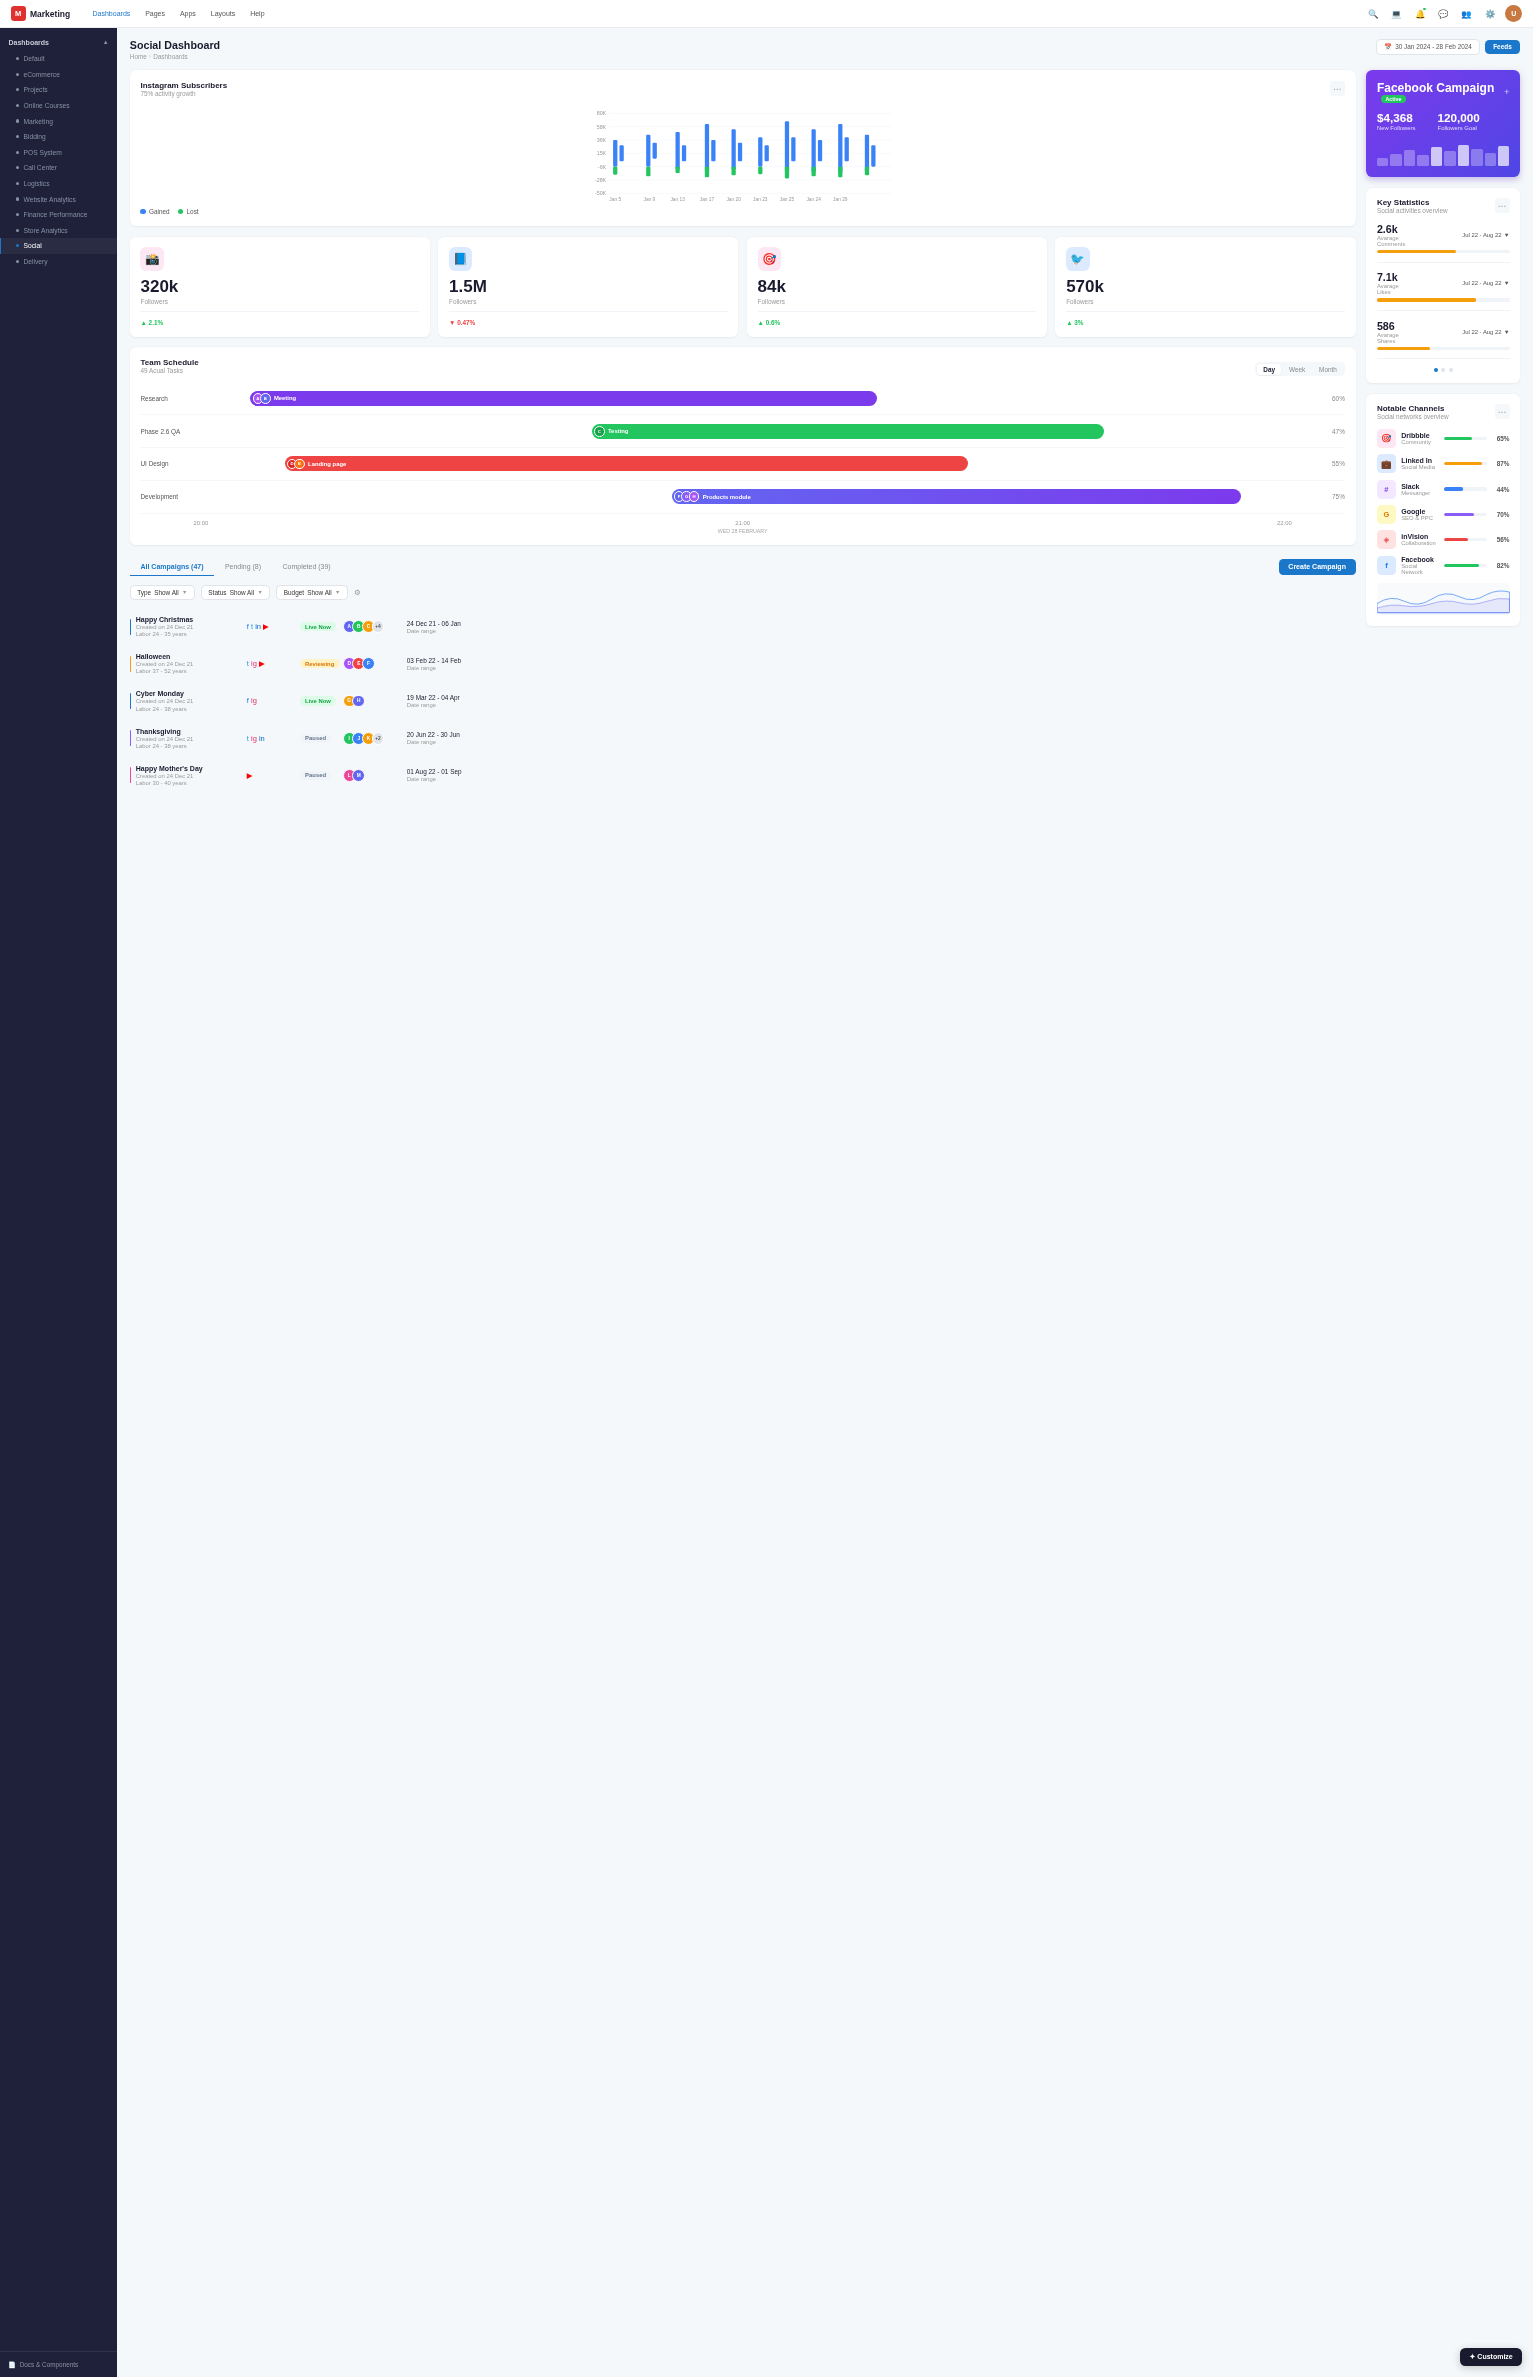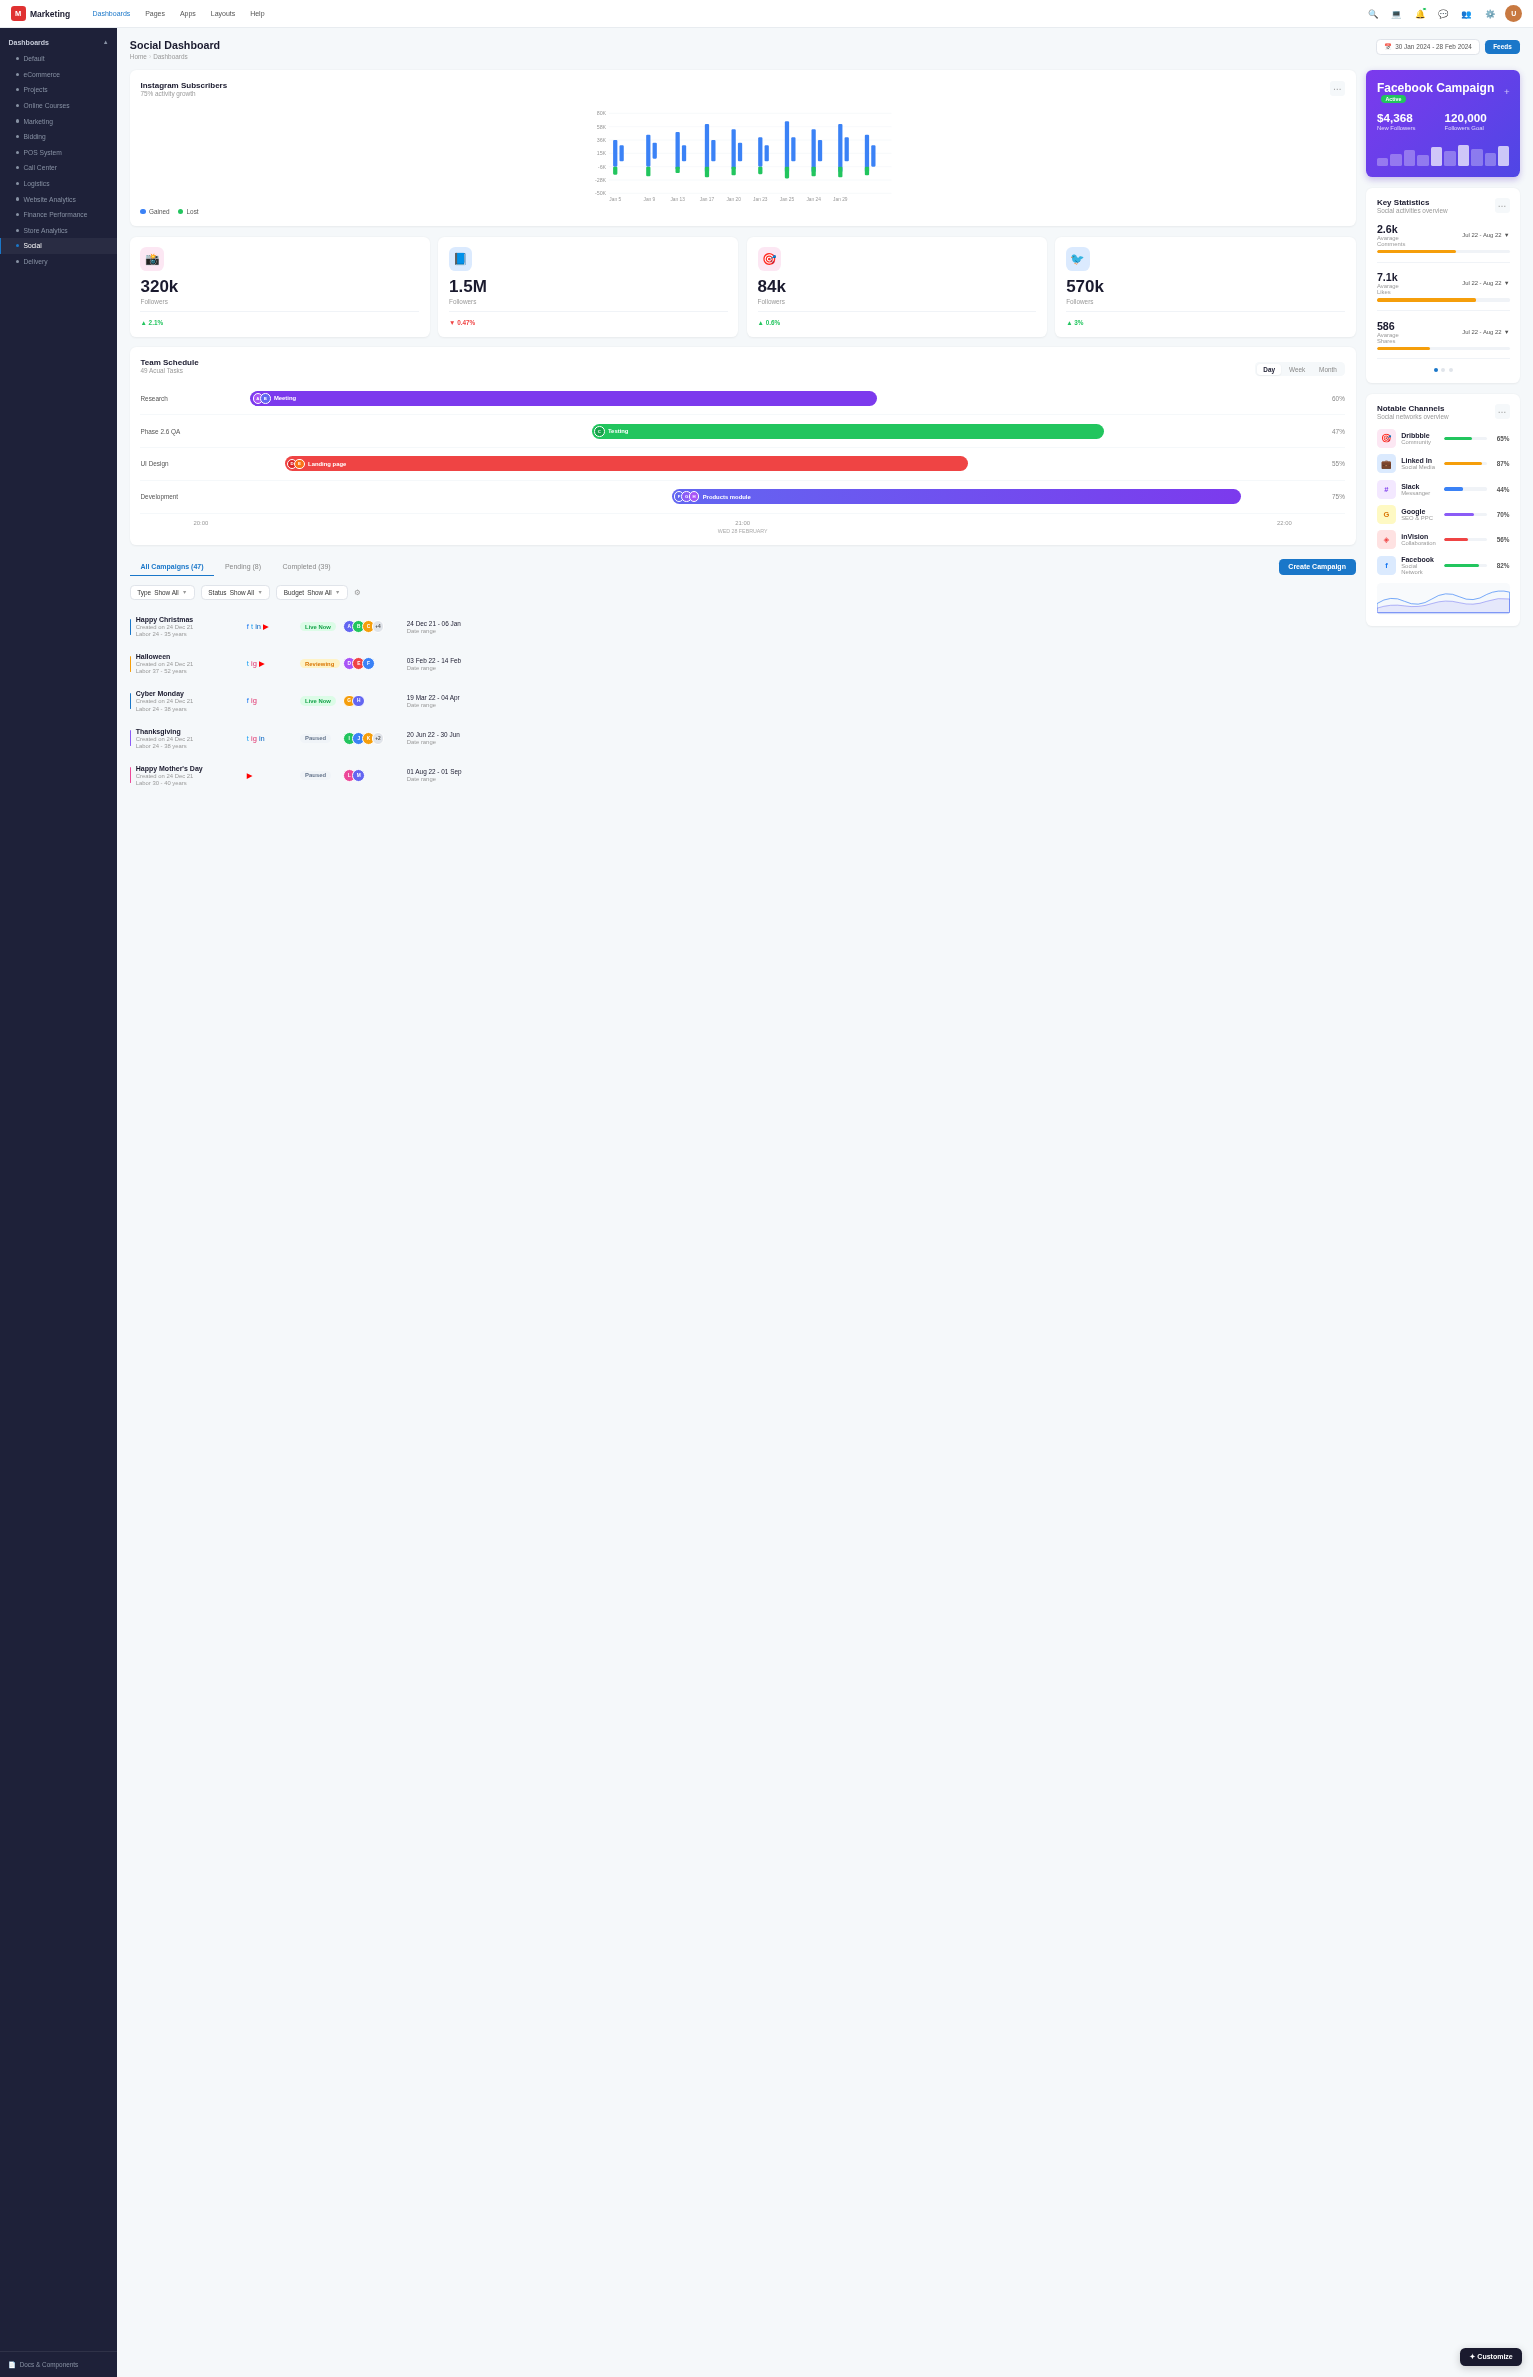--- a/index.html
+++ b/index.html
@@ -81,21 +81,21 @@
     .promo-image { width: 64px; height: 53px; margin: 0 auto 8.5px; background: linear-gradient(135deg, #e8f4ff 0%, #f0e8ff 100%); border-radius: 8.5px; display: flex; align-items: center; justify-content: center; font-size: 21px; }
     .promo-actions { display: flex; gap: 4.3px; justify-content: center; }
     .btn-primary { background: #1a77c9; color: white; border: none; border-radius: 4.3px; padding: 4.3px 9.6px; font-size: 6.4px; font-weight: 600; cursor: pointer; }
     .btn-secondary { background: #fff; color: #555; border: 0.5px solid #e0e4ea; border-radius: 4.3px; padding: 4.3px 9.6px; font-size: 6.4px; font-weight: 500; cursor: pointer; }
 
     
     .fb-card { background: linear-gradient(135deg, #7c3aed 0%, #4f46e5 100%); border-radius: 6.4px; padding: 10.7px; color: white; box-shadow: 0 2.1px 6.4px rgba(99,60,200,0.3); }
     .fb-card-header { display: flex; align-items: center; justify-content: space-between; margin-bottom: 8.5px; }
     .fb-card-title { font-size: 12px; font-weight: 700; }
     .fb-badge { background: #22c55e; color: white; font-size: 5.3px; font-weight: 700; padding: 1.1px 4.3px; border-radius: 6.4px; margin-left: 4.3px; }
-    .fb-stats { display: flex; gap: 29px; margin-bottom: 8.5px; }
+    .fb-stats { display: flex; gap: 22px; margin-bottom: 8.5px; }
     .fb-stat-value { font-size: 11.7px; font-weight: 700; }
     .fb-stat-label { font-size: 5.9px; opacity: 0.8; margin-top: 1.1px; }
     .fb-chart { height: 27px; display: flex; align-items: flex-end; gap: 2.1px; }
     .fb-bar { background: rgba(255,255,255,0.3); border-radius: 1.6px; flex: 1; }
     .fb-bar.active { background: rgba(255,255,255,0.7); }
 
     
     .key-stat-item { margin-bottom: 8.5px; padding-bottom: 8.5px; border-bottom: 0.5px solid #f0f3f7; }
     .key-stat-item:last-child { border-bottom: none; margin-bottom: 0; }
     .key-stat-header { display: flex; align-items: center; justify-content: space-between; margin-bottom: 3.2px; }

